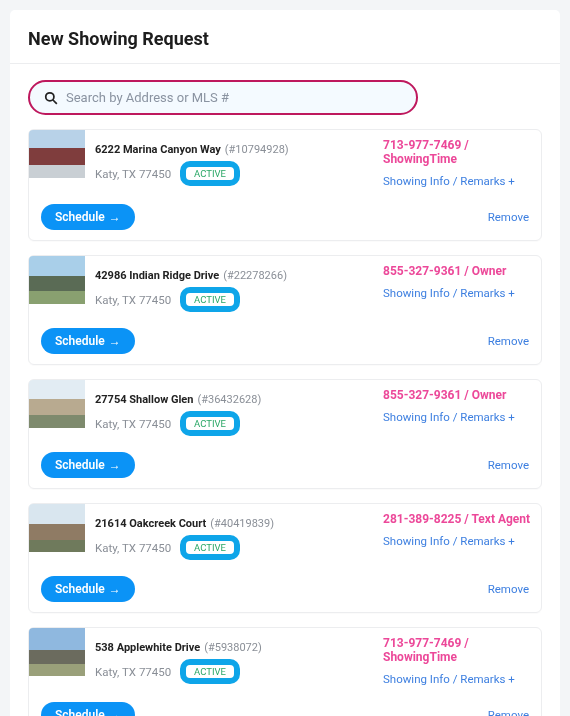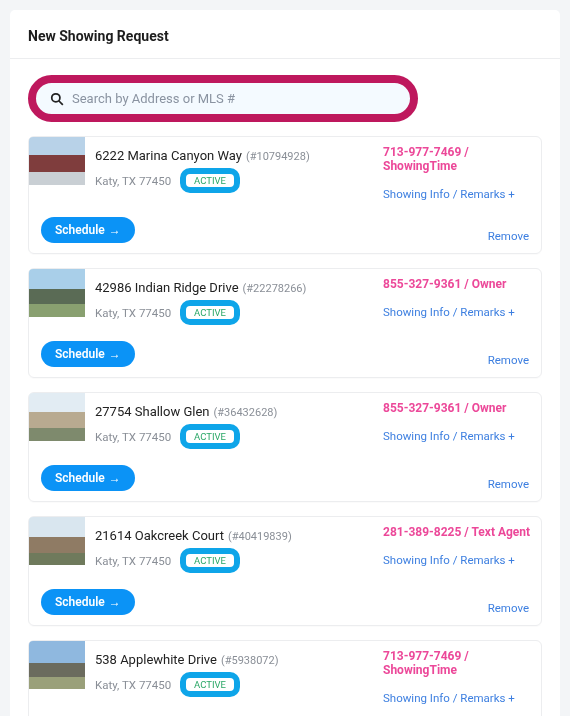--- a/index.html
+++ b/index.html
@@ -1,42 +1,42 @@
 <!DOCTYPE html>
 <html><head>
 <meta charset="utf-8">
 <style>
   *{box-sizing:border-box;margin:0;padding:0;font-family:-apple-system,BlinkMacSystemFont,"Segoe UI",Roboto,Helvetica,Arial,sans-serif}
   body{background:#f3f5f7;padding:10px}
   .panel{background:#fff;border-radius:5px;width:100%;max-width:570px;margin:0 auto}
   .head{padding:18px 18px 14px;border-bottom:1px solid #ecedef}
-  .head h1{font-size:14px;font-weight:700;color:#1d1d1d}
+  .head h1{font-size:18px;font-weight:700;color:#1d1d1d}
   .body{padding:16px 18px 20px}
-  .search{border:8px solid #be185d;border-radius:24px;background:#f4faff;display:flex;align-items:center;padding:8px 14px;width:390px;max-width:100%}
+  .search{border:2px solid #be185d;border-radius:24px;background:#f4faff;display:flex;align-items:center;padding:8px 14px;width:390px;max-width:100%}
   .search svg{flex:none}
   .search input{border:none;background:transparent;outline:none;font-size:13px;color:#6b7687;margin-left:8px;width:100%}
   .search input::placeholder{color:#8a93a1}
   .card{border:1px solid #ecedef;border-radius:6px;margin-top:14px;box-shadow:0 1px 1px rgba(0,0,0,.02)}
   .card-top{display:flex;align-items:stretch}
   .thumb{width:56px;height:48px;border-radius:4px 0 0 0;flex:none;background:#8aa;display:block}
   .t0{background:linear-gradient(180deg,#b8d2e8 0 38%,#7f3d3d 38% 72%,#c9cfd4 72%)}
   .t1{background:linear-gradient(180deg,#a9cfe9 0 42%,#5a6b55 42% 72%,#89a070 72%)}
   .t2{background:linear-gradient(180deg,#e2ecf3 0 40%,#b8aa90 40% 72%,#7e8a6d 72%)}
   .t3{background:linear-gradient(180deg,#d9e6ef 0 42%,#8f7b64 42% 75%,#6f7a5c 75%)}
   .t4{background:linear-gradient(180deg,#8fb8df 0 45%,#6b6b5e 45% 74%,#9aa07a 74%)}
   .t5{background:linear-gradient(180deg,#dfe9ef 0 38%,#6d6a5a 38% 72%,#8b8e6e 72%)}
   .mid{flex:1;padding:8px 10px}
-  .addr{font-size:13px;font-weight:400;color:#222;display:inline}
+  .addr{font-size:11px;font-weight:700;color:#222;display:inline}
   .mls{font-size:11px;color:#8a8f97;font-weight:400}
   .sub{margin-top:4px;font-size:11.5px;color:#8a8f97}
   .badge{display:inline-block;border:6px solid #0ea5e9;color:#2aa766;font-size:9.5px;padding:1px 8px;border-radius:10px;margin-left:6px;vertical-align:1px}
   .right{width:168px;padding:8px 10px;text-align:left}
   .phone{font-size:12px;font-weight:700;color:#ec4899}
-  .info{font-size:11.5px;color:#3d7fe0;margin-top:14px;cursor:pointer}
-  .card-bot{display:flex;justify-content:space-between;align-items:flex-end;padding:8px 12px 10px}
+  .info{font-size:11.5px;color:#3d7fe0;margin-top:8px;cursor:pointer}
+  .card-bot{display:flex;justify-content:space-between;align-items:center;padding:8px 12px 10px}
   .sched{background:#0b93f6;color:#fff;border:none;border-radius:16px;font-size:12px;font-weight:600;padding:6px 14px;cursor:pointer}
   .sched .arr{margin-left:4px}
   .remove{font-size:11.5px;color:#3d7fe0;cursor:pointer}
 </style>
 </head>
 <body>
 
 <div class="panel">
   <div class="head">
     <h1>New Showing Request</h1>

